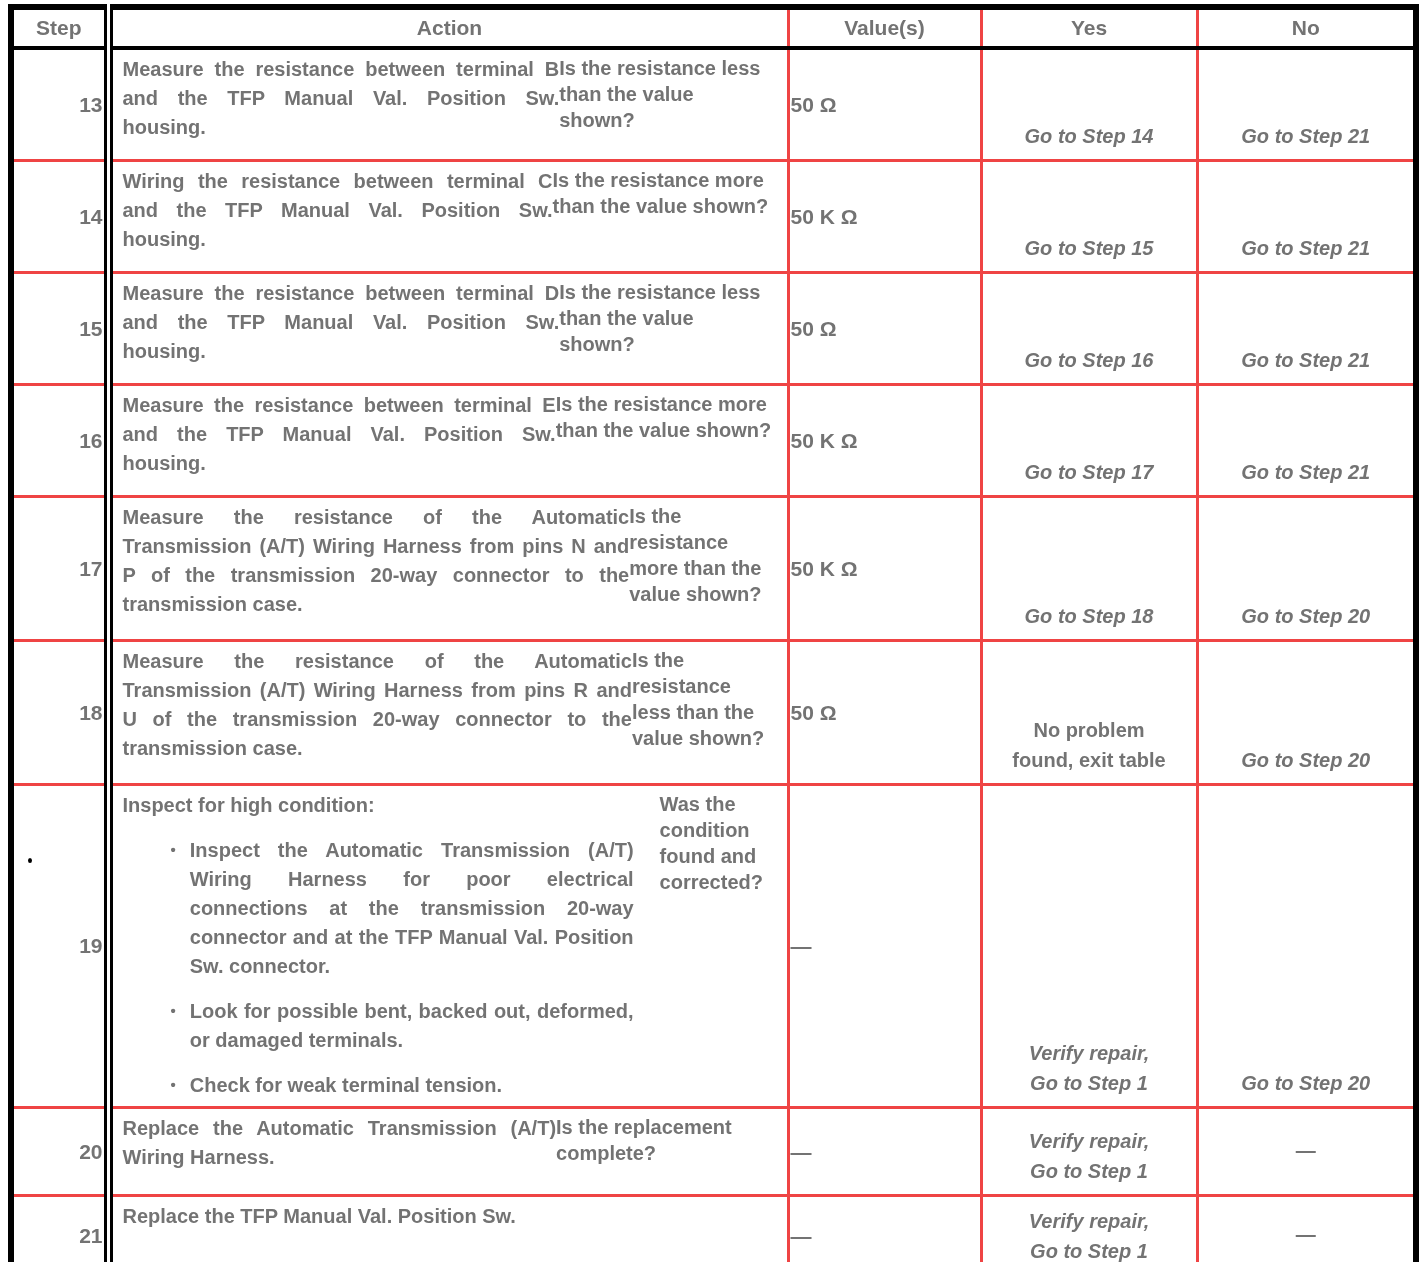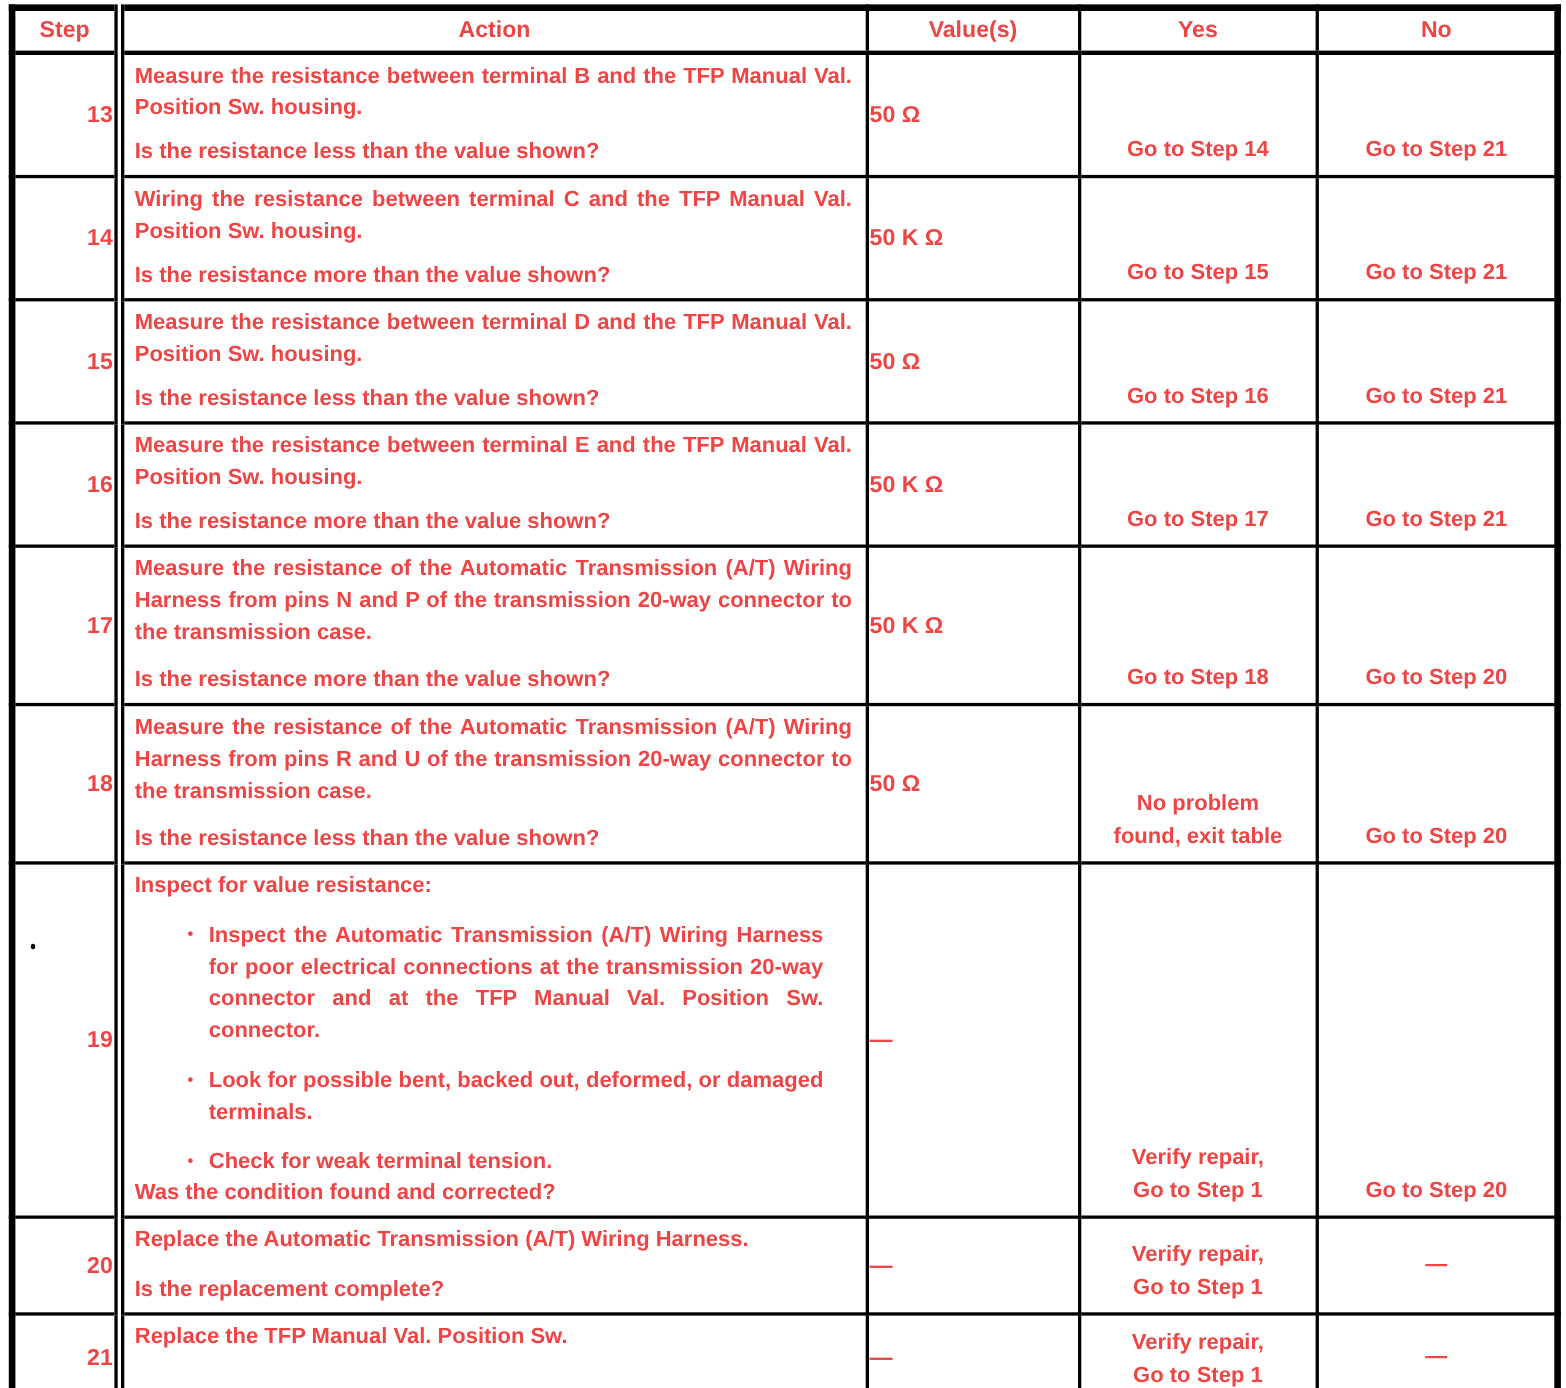--- a/index.html
+++ b/index.html
@@ -21,45 +21,44 @@
     letter-spacing: 0.2px;
     margin: 2px 0 8px 0;
   }
   table.diag {
     border-collapse: collapse;
     table-layout: fixed;
     width: 1408px;
     border: 6px solid #000;
   }
   th, td {
-    border: 3px solid #000000;
+    border: 3px solid #ef4444;
     font-size: 20px;
-    color: #ef4444;
+    color: #737373;
   }
   th {
     border-bottom: 4px solid #000;
     font-size: 21px;
     padding: 6px 4px;
     text-align: center;
     font-weight: 800;
   }
   th.step, td.step { border-right: 9px double #000; }
   td.step {
     text-align: right;
     vertical-align: middle;
     font-size: 21px;
   }
   td.action {
     vertical-align: top;
     padding: 5px 12px 6px 10px;
   }
   .action-wrap {
     display: flex;
-    flex-direction: column;
-    justify-content: space-between;
+    flex-direction: row;
   }
   .r-sm  .action-wrap { min-height: 98px; }
   .r-md  .action-wrap { min-height: 130px; }
   .r-lg  .action-wrap { min-height: 296px; }
   .r-xs  .action-wrap { min-height: 74px; }
   .r-xxs .action-wrap { min-height: 66px; }
   .action-main {
     text-align: justify;
     line-height: 1.45;
   }
@@ -78,21 +77,21 @@
     font-size: 21px;
   }
   td.yes, td.no {
     text-align: center;
     vertical-align: bottom;
     padding: 4px 6px 8px 6px;
     white-space: pre-line;
     line-height: 1.5;
   }
   td.mid { vertical-align: middle; }
-  .it { }
+  .it { font-style: italic; }
   .artifact-dot {
     position: absolute;
     left: 28px;
     top: 858px;
     width: 4px;
     height: 5px;
     background: #000;
     border-radius: 50%;
   }
 </style>
@@ -198,21 +197,21 @@
         <td class="yes">No problem
 found, exit table</td>
         <td class="no it">Go to Step 20</td>
       </tr>
 
       <tr class="r-lg">
         <td class="step">19</td>
         <td class="action">
           <div class="action-wrap">
             <div>
-              <div class="action-main">Inspect for value resistance:</div>
+              <div class="action-main">Inspect for high condition:</div>
               <div class="bullet">
                 <span class="b-dot">•</span>
                 <span>Inspect the Automatic Transmission (A/T) Wiring Harness for poor electrical connections at the transmission 20-way connector and at the TFP Manual Val. Position Sw. connector.</span>
               </div>
               <div class="bullet">
                 <span class="b-dot">•</span>
                 <span>Look for possible bent, backed out, deformed, or damaged terminals.</span>
               </div>
               <div class="bullet">
                 <span class="b-dot">•</span>

